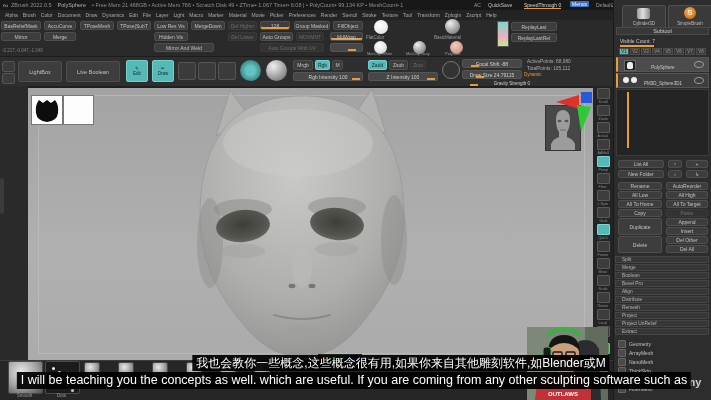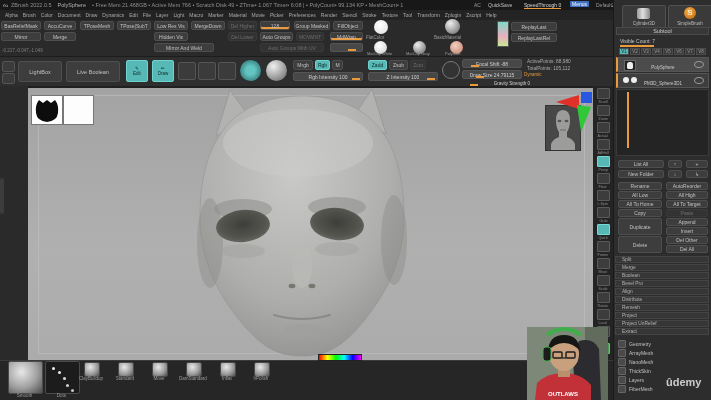--- a/index.html
+++ b/index.html
@@ -497,15 +497,17 @@
       <path d="M21,24 Q22,8 37,8 Q52,8 53,24 Q46,16 37,16 Q28,16 21,24 Z" fill="#161614"></path>
       <path d="M20,8 Q37,-4 54,8" fill="none" stroke="#3fae4a" stroke-width="4"></path>
       <rect x="16" y="20" width="8" height="14" rx="3" fill="#1c1c1c" stroke="#3fae4a" stroke-width="1"></rect>
       <rect x="26" y="25" width="9" height="6" rx="1" fill="none" stroke="#1a1a1a" stroke-width="1.4"></rect>
       <rect x="39" y="25" width="9" height="6" rx="1" fill="none" stroke="#1a1a1a" stroke-width="1.4"></rect>
       <path d="M35,31 L39,31" stroke="#1a1a1a" stroke-width="1.2"></path>
       <text x="36" y="69" font-size="6" fill="#ffffff" text-anchor="middle" font-family="Liberation Sans, sans-serif" font-weight="bold">OUTLAWS</text>
     </svg>
   </div>
 
+  <div id="sub-zh" class="sub">我也会教你一些概念,这些概念很有用,如果你来自其他雕刻软件,如Blender或M</div>
+  <div id="sub-en" class="sub">I will be teaching you the concepts as well. which are useful. If you are coming from any other sculpting software such as</div>
 
   <div id="watermark">ûdemy</div>
 </div>
 
 </body></html>

